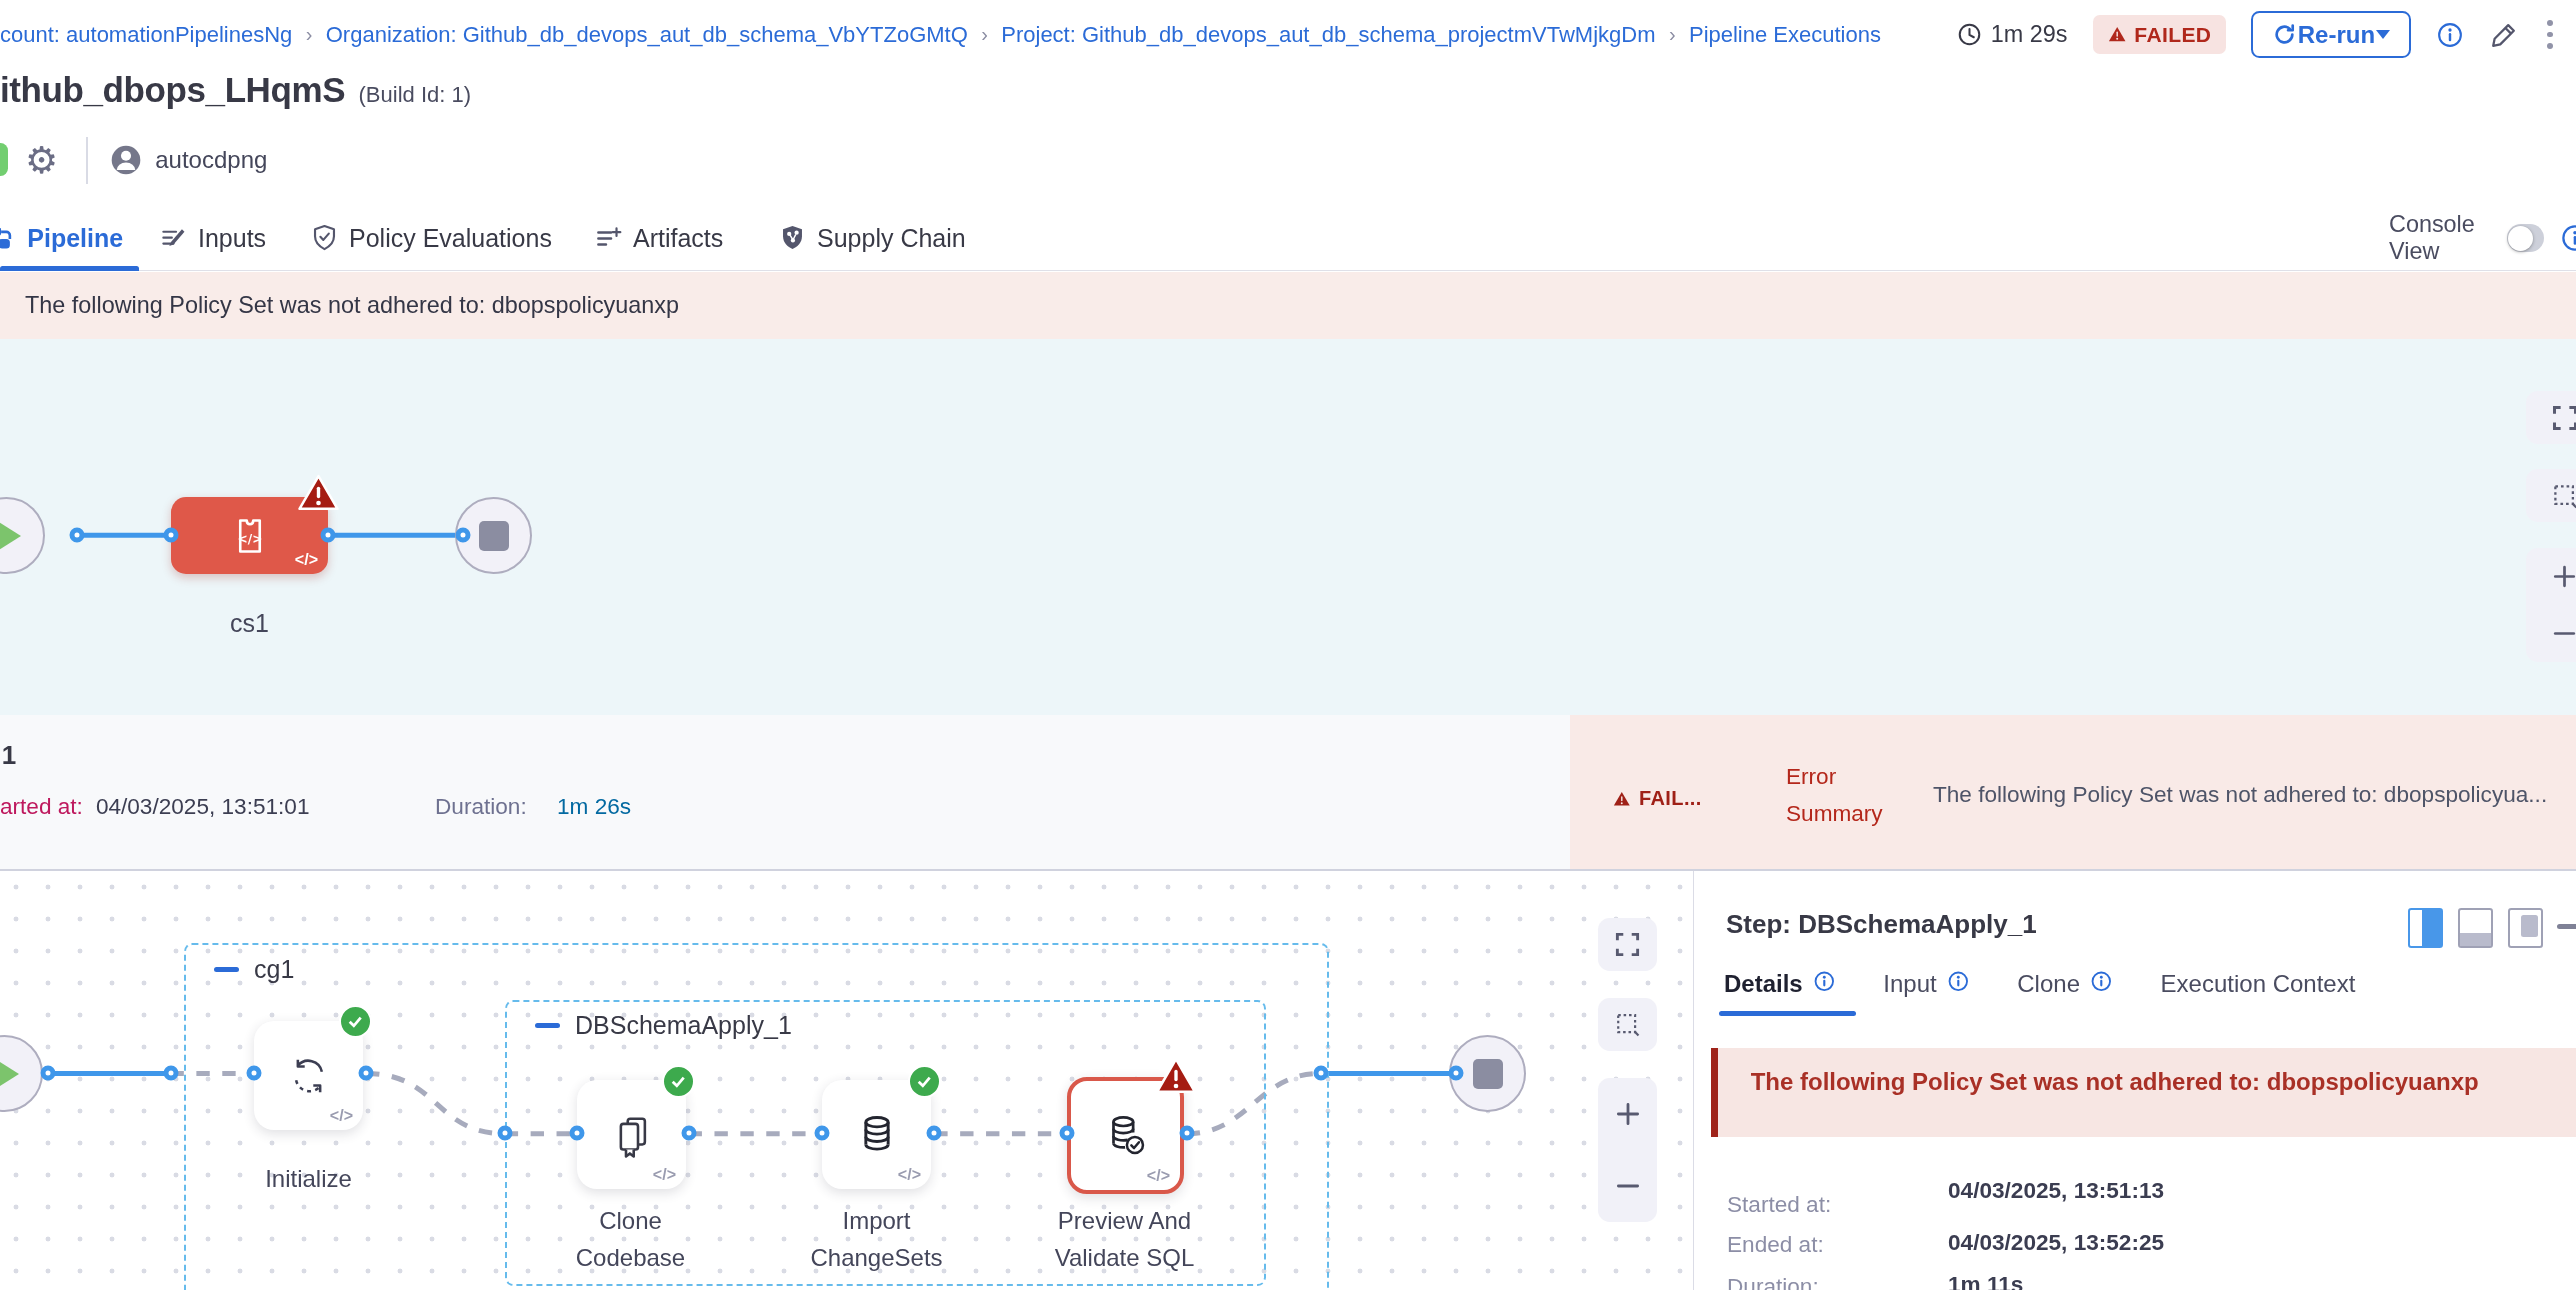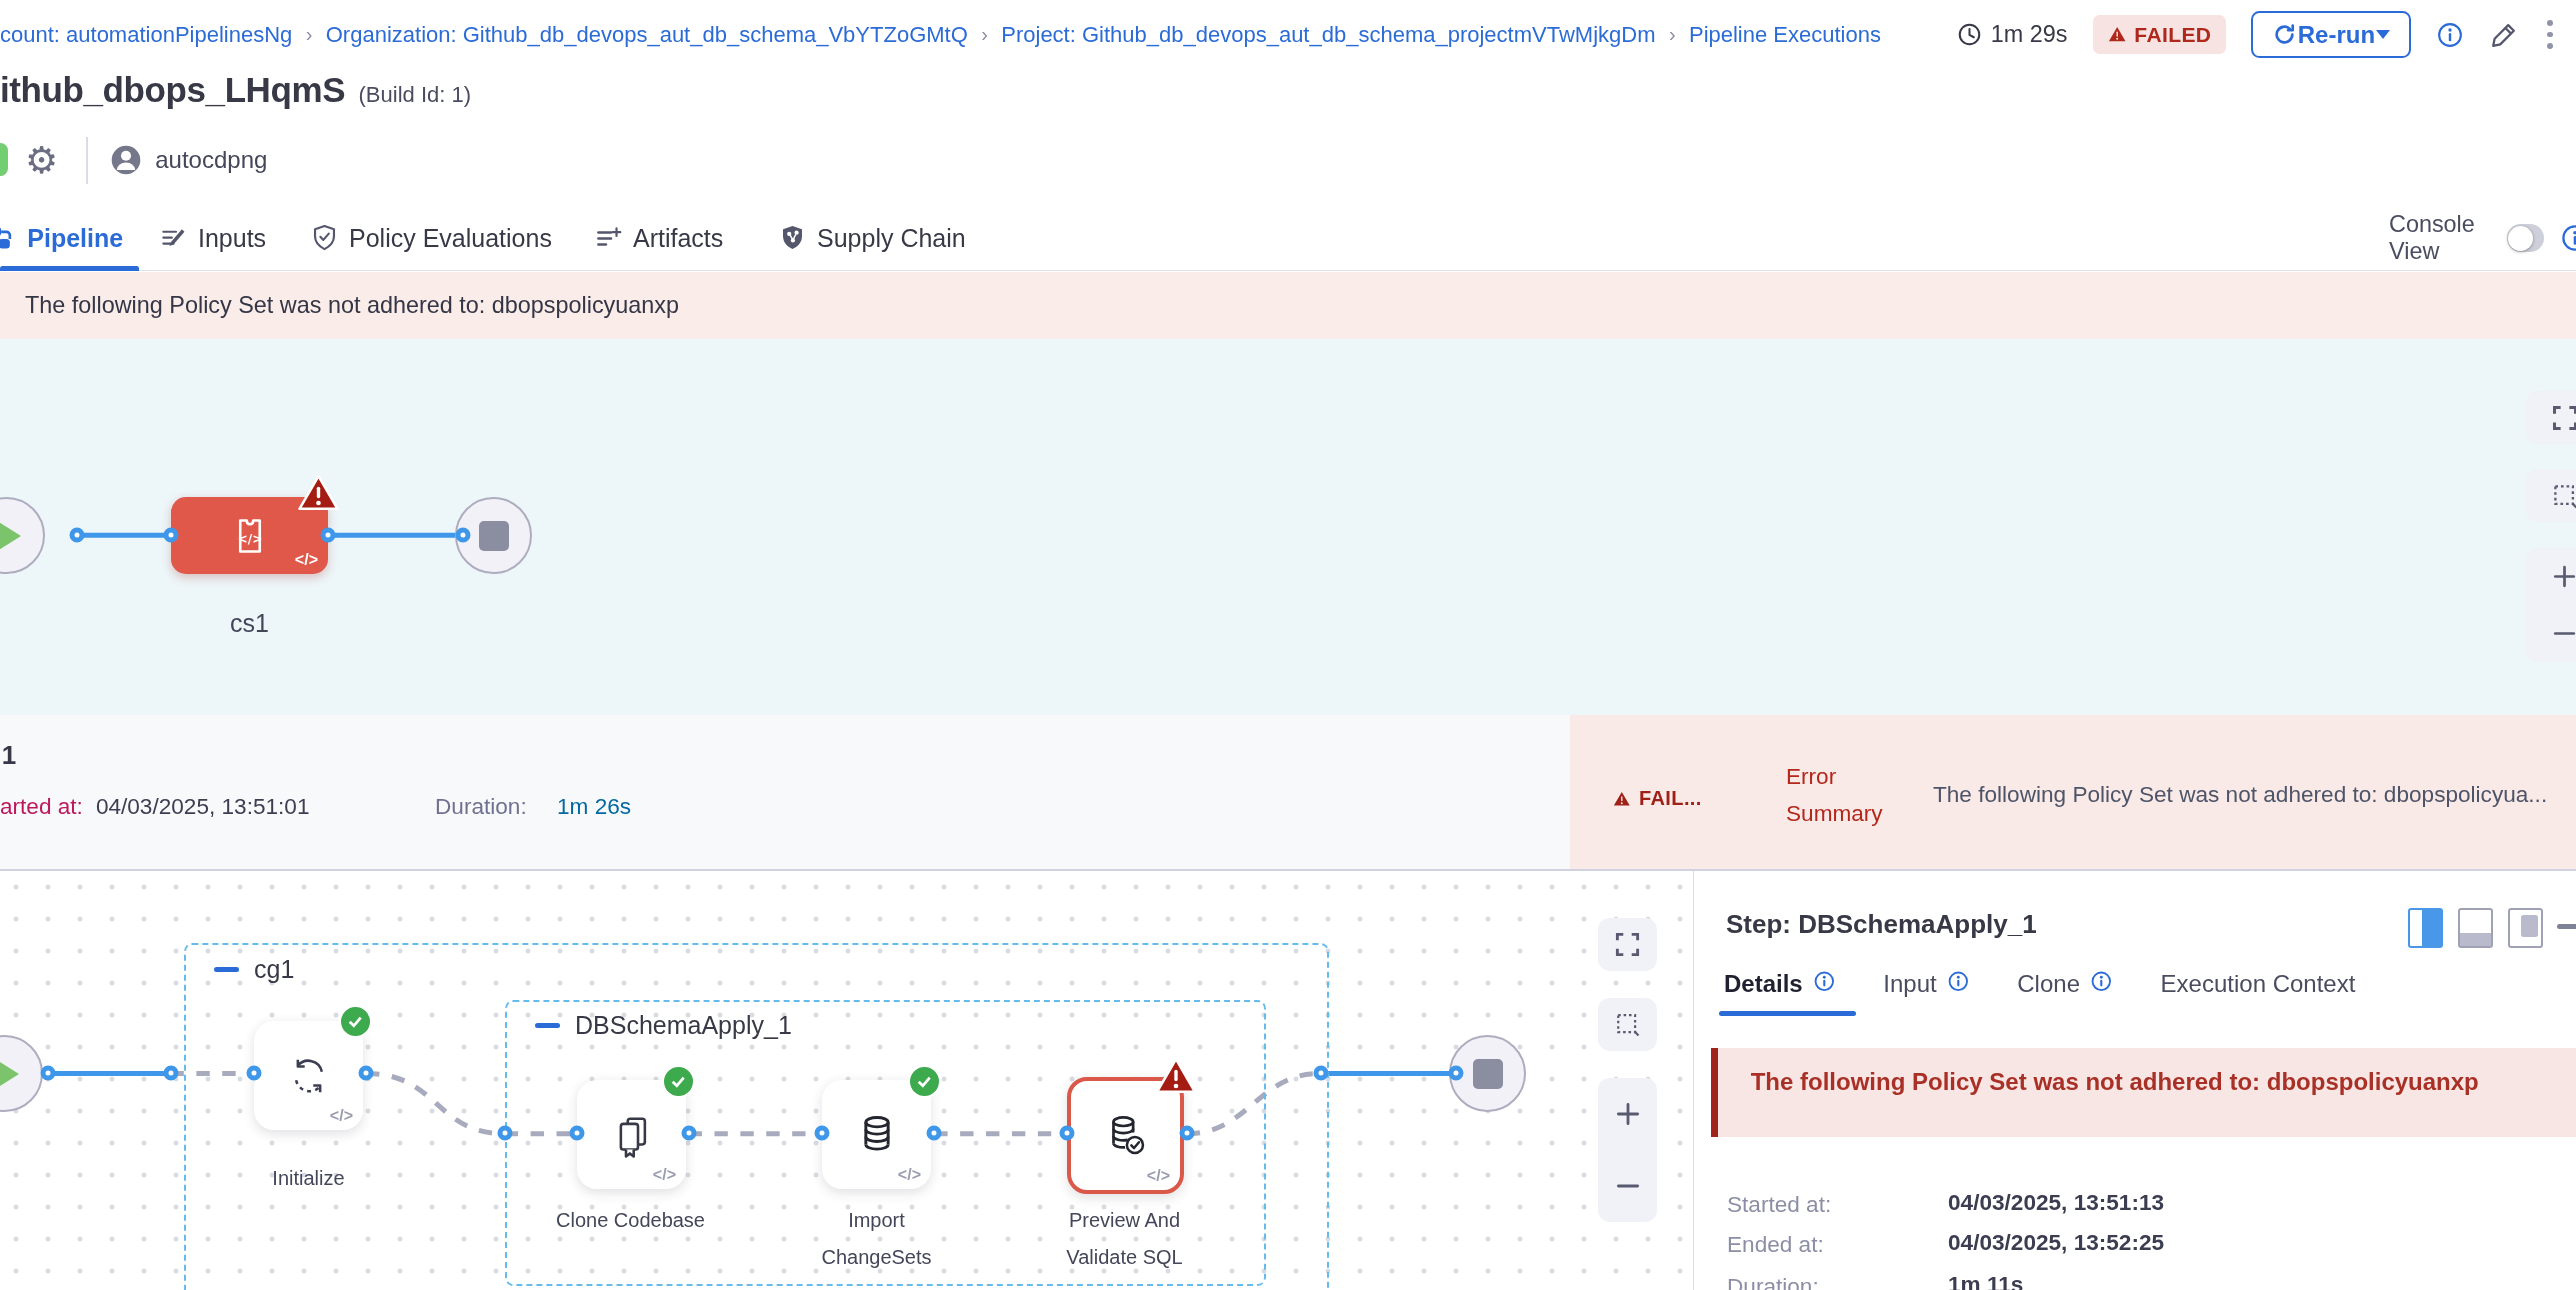--- a/index.html
+++ b/index.html
@@ -55,21 +55,21 @@
   .play-tri { width:0; height:0; border-top:14px solid transparent; border-bottom:14px solid transparent; border-left:22.6px solid #7cc46c; margin-left:6.7px; }
   .stop-sq { width:30px; height:30px; border-radius:5px; background:#8b8da1; }
   .ring { position:absolute; width:15px; height:15px; border:5.9px solid #3f97ea; border-radius:50%; background:#fff; transform:translate(-50%,-50%); z-index:6; }
   .node-card { position:absolute; background:#fff; border-radius:20px; box-shadow:0 3.3px 11.7px rgba(40,41,61,.14); display:flex; align-items:center; justify-content:center; z-index:5; }
   .node-card.failed { border:4.2px solid #d9584a; }
   .stage-node { position:absolute; background:#df5849; border-radius:15px; display:flex; align-items:center; justify-content:center; z-index:5; box-shadow:0 3.3px 10px rgba(160,40,30,.25); }
   .code-glyph { position:absolute; right:10px; bottom:5px; font-size:16px; font-weight:bold; color:#9a9cb0; z-index:6; }
   .code-glyph.on-red { color:#fff; }
   .check-badge { position:absolute; width:33px; height:33px; border-radius:50%; background:#3daa4d; border:2.5px solid #fff; display:flex; align-items:center; justify-content:center; z-index:8; }
   .warn-badge { position:absolute; z-index:8; }
-  .graph-label { position:absolute; text-align:center; font-size:20px; color:#44465a; line-height:37px; z-index:4; }
+  .graph-label { position:absolute; text-align:center; font-size:24px; color:#44465a; line-height:37px; z-index:4; }
   .group-rect { position:absolute; border:2.5px dashed #66bbec; border-radius:8.4px; z-index:2; }
   .group-head { position:absolute; display:flex; align-items:center; gap:15px; z-index:4; font-size:25px; color:#383946; }
   .collapse-dash { width:25px; height:5.9px; border-radius:3.3px; background:#2b6bd7; cursor:pointer; }
   .ctrl-btn { position:absolute; background:#f1f1f8; border-radius:11.7px; display:flex; align-items:center; justify-content:center; color:#585a70; cursor:pointer; z-index:9; }
   .zoom-panel { position:absolute; background:#f1f1f8; border-radius:11.7px; display:flex; flex-direction:column; align-items:center; justify-content:space-around; z-index:9; }
 
   
   #summary-bar { left:0; top:715px; width:2576px; height:154px; background:#f8f9fb; }
   #summary-stage-name { position:absolute; left:1.7px; top:25px; font-size:26px; font-weight:bold; color:#383946; }
   .kv27 { font-size:22.6px; }
@@ -516,19 +516,19 @@
       <span>Execution Context</span>
     </span>
   </div>
   <div class="ptab-underline"></div>
 
   <div id="panel-error">
     <span>The following Policy Set was not adhered to: dbopspolicyuanxp</span>
   </div>
 
   <span class="prow" style="top:321px;">Started at:</span>
-  <span class="pval" style="top:319px;">04/03/2025, 13:51:13</span>
+  <span class="pval" style="top:307px;">04/03/2025, 13:51:13</span>
   <span class="prow" style="top:361px;">Ended at:</span>
   <span class="pval" style="top:359px;">04/03/2025, 13:52:25</span>
   <span class="prow" style="top:403px;">Duration:</span>
   <span class="pval" style="top:401px;">1m 11s</span>
 </div>
 
 
 </body></html>

